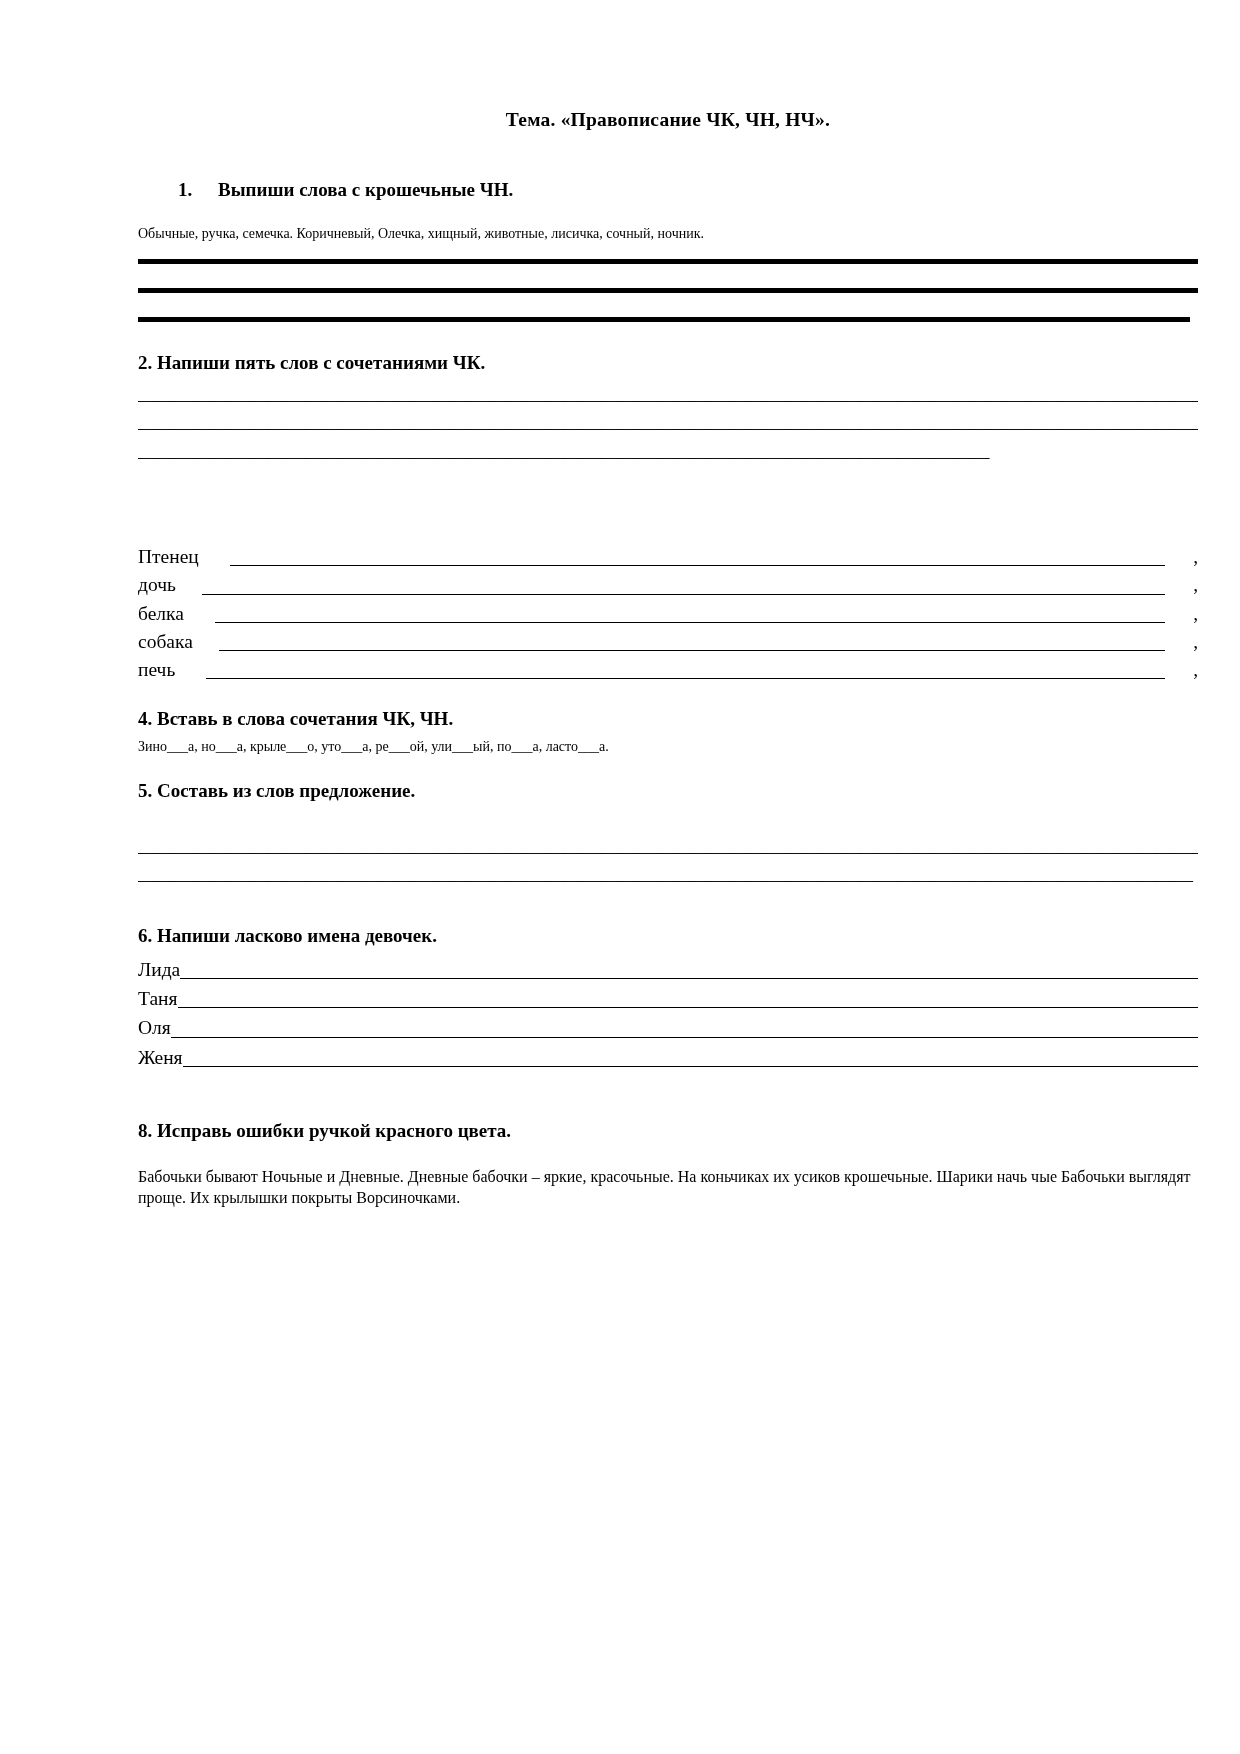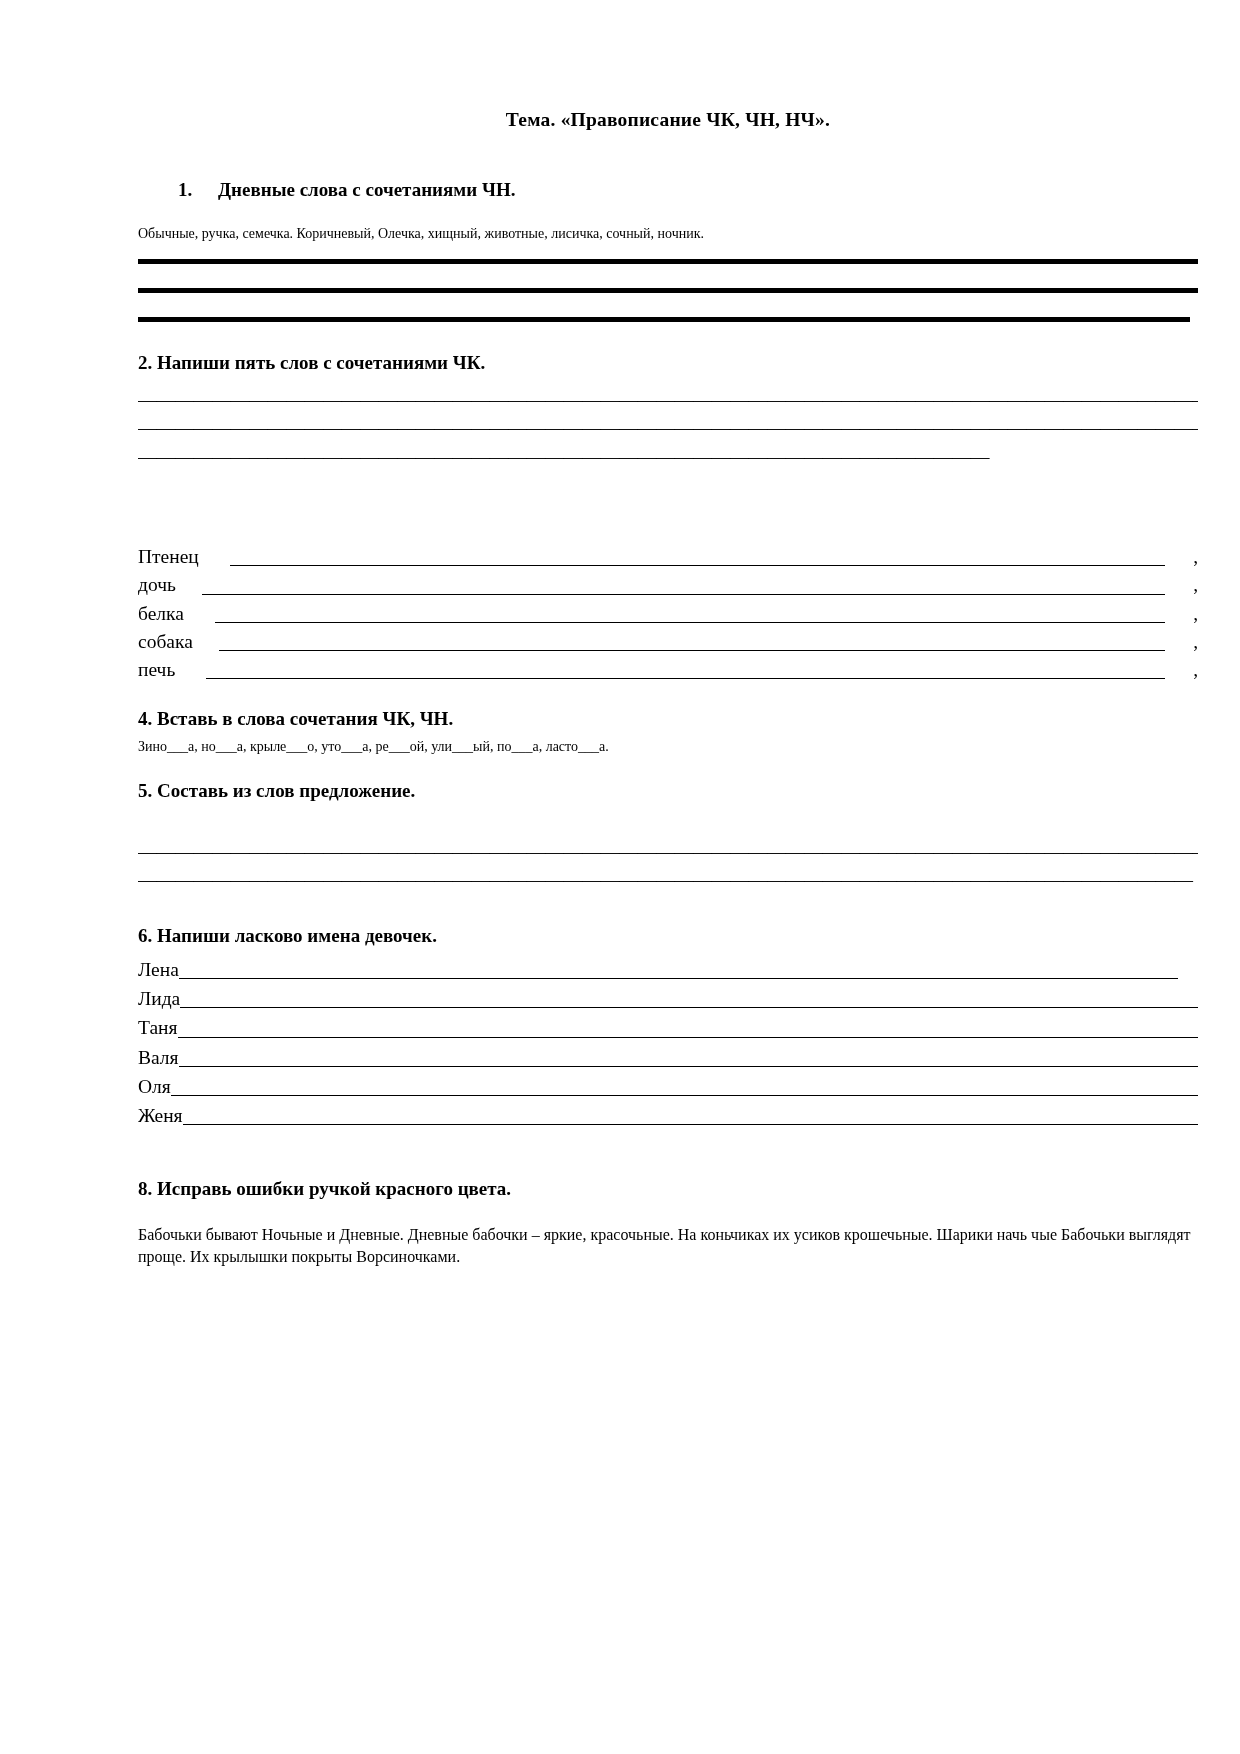--- a/index.html
+++ b/index.html
@@ -129,21 +129,21 @@
 </head>
 <body>
 
 <div class="page">
 
   <div class="doc-title">Тема. «Правописание  ЧК, ЧН, НЧ».</div>
 
   <div class="spacer-48"></div>
 
   <div class="q1-heading">
-    <span class="q1-num">1.</span><span>Дневные слова с сочетаниями ЧН.</span>
+    <span class="q1-num">1.</span><span>Выпиши слова с крошечьные ЧН.</span>
   </div>
 
   <div class="spacer-24"></div>
 
   <div class="body-text">Обычные, ручка, семечка. Коричневый, Олечка, хищный, животные, лисичка, сочный, ночник.</div>
 
   <div class="spacer-16"></div>
   <div class="thick-rule"></div>
   <div class="spacer-24"></div>
   <div class="thick-rule"></div>
@@ -210,42 +210,28 @@
   <div class="spacer-12"></div>
   <div class="dash-line">————————————————————————————————————————————————————————————————</div>
   <div class="dash-line">—————————————————————————————————————————————————————————</div>
 
   <div class="spacer-30"></div>
 
   <div class="q-heading">6. Напиши ласково имена девочек.</div>
   <div class="spacer-8"></div>
 
   <div class="name-row">
-    <span class="lbl">Лена</span>
-    <span class="two-seg" style="margin-right:20px;">
-      <span class="seg-a" style="flex:0 0 300px;"></span>
-      <span class="seg-b" style="flex:1;"></span>
-    </span>
-  </div>
-  <div class="name-row">
     <span class="lbl">Лида</span>
     <span class="rule"></span>
   </div>
   <div class="name-row">
     <span class="lbl">Таня</span>
     <span class="rule"></span>
   </div>
   <div class="name-row">
-    <span class="lbl">Валя</span>
-    <span class="two-seg">
-      <span class="seg-a" style="flex:1;"></span>
-      <span class="seg-b" style="flex:0 0 300px;"></span>
-    </span>
-  </div>
-  <div class="name-row">
     <span class="lbl">Оля</span>
     <span class="rule"></span>
   </div>
   <div class="name-row">
     <span class="lbl">Женя</span>
     <span class="rule"></span>
   </div>
 
   <div class="spacer-48"></div>
 

